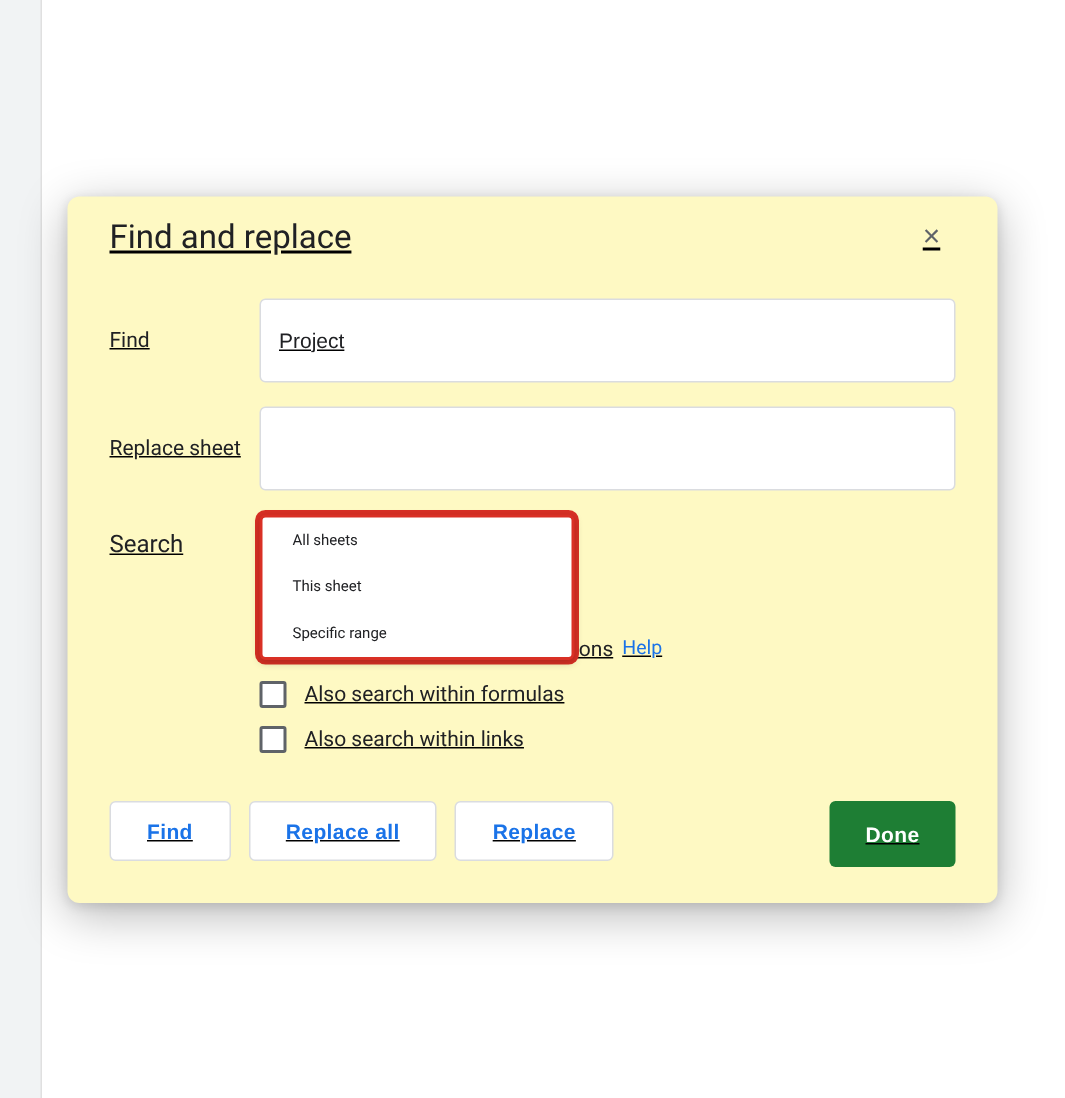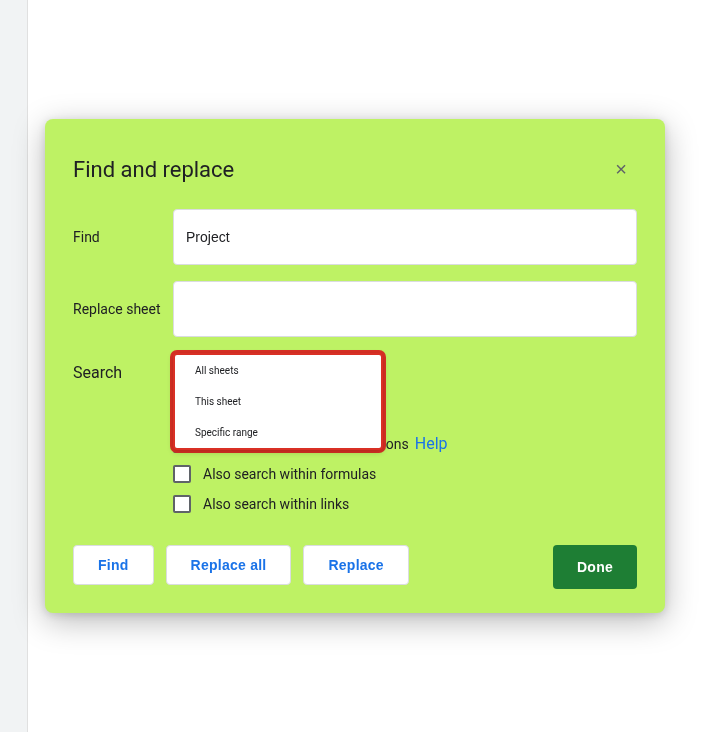--- a/index.html
+++ b/index.html
@@ -29,25 +29,26 @@
       width: 28px;
       height: 732px;
       background: #f1f3f4;
       border-right: 1px solid #e0e0e0;
     }
 
     
     .dialog {
       position: relative;
       z-index: 10;
-      background: #bef264;
+      background: #fef9c3;
       border-radius: 8px;
       box-shadow: 0 8px 32px rgba(0,0,0,0.28), 0 2px 8px rgba(0,0,0,0.12);
       width: 620px;
-      padding: 34px 28px 24px 28px;
+      padding: 12px 28px 24px 28px;
+      text-decoration: underline;
     }
 
     .dialog-header {
       display: flex;
       align-items: center;
       justify-content: space-between;
       margin-bottom: 24px;
     }
 
     .dialog-title {
@@ -158,21 +159,21 @@
       background: #fff;
     }
 
     .option-label {
       font-size: 14px;
       color: #202124;
     }
 
     .help-link {
       color: #1a73e8;
-      font-size: 16px;
+      font-size: 13px;
       text-decoration: none;
       margin-left: 6px;
       cursor: pointer;
     }
 
     
     .match-row {
       display: flex;
       align-items: center;
       margin-bottom: 16px;

